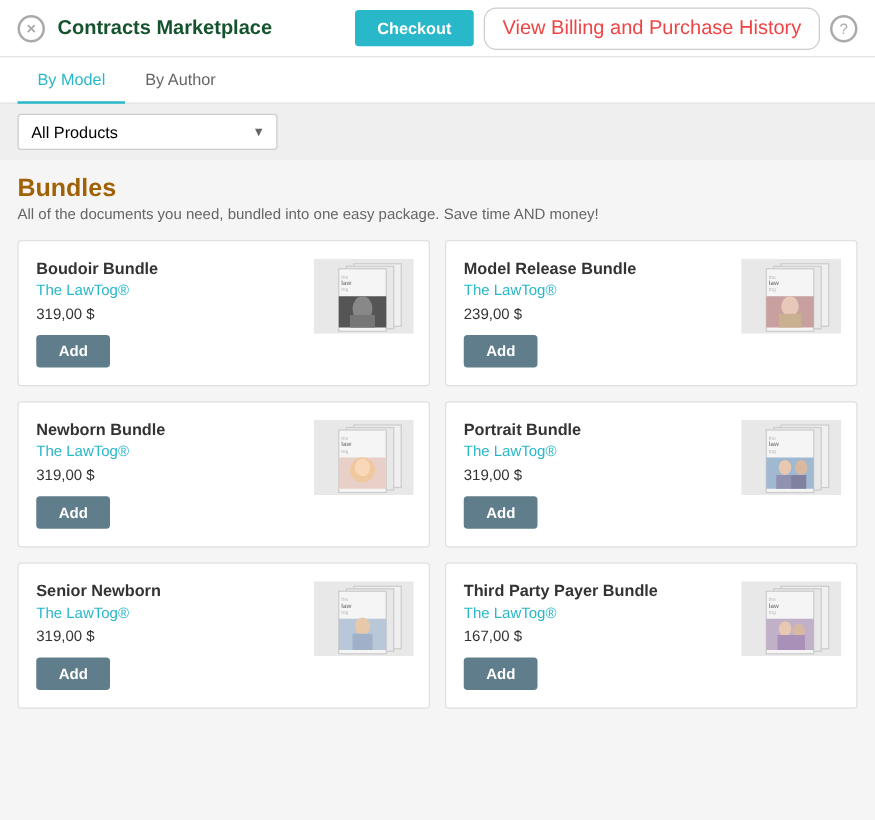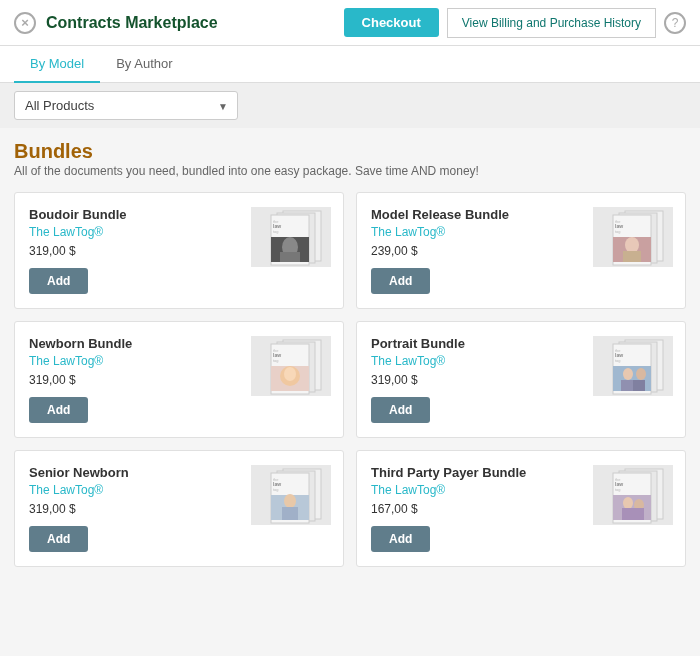--- a/index.html
+++ b/index.html
@@ -48,26 +48,26 @@
       border: none;
       padding: 7px 18px;
       border-radius: 3px;
       cursor: pointer;
       font-size: 13px;
       font-weight: 600;
       margin-right: 8px;
     }
     .btn-billing {
       background: #fff;
-      color: #0f766e;
+      color: #ef4444;
       border: 1px solid #ccc;
       padding: 7px 14px;
-      border-radius: 0;
-      cursor: pointer;
-      font-size: 12px;
+      border-radius: 10px;
+      cursor: pointer;
+      font-size: 16px;
       margin-right: 8px;
     }
     .btn-help {
       width: 22px;
       height: 22px;
       border-radius: 50%;
       border: 2px solid #aaa;
       display: flex;
       align-items: center;
       justify-content: center;
@@ -100,23 +100,23 @@
     .filter-bar {
       background: #efefef;
       padding: 8px 14px;
     }
     .filter-select {
       background: #fff;
       border: 1px solid #ccc;
       padding: 6px 30px 6px 10px;
       border-radius: 3px;
       font-size: 13px;
-      color: #404040;
+      color: #000000;
       appearance: none;
-      width: 224px;
+      width: 208px;
       cursor: pointer;
       position: relative;
     }
     .filter-select-wrap {
       position: relative;
       display: inline-block;
     }
     .filter-select-wrap::after {
       content: "▼";
       position: absolute;

